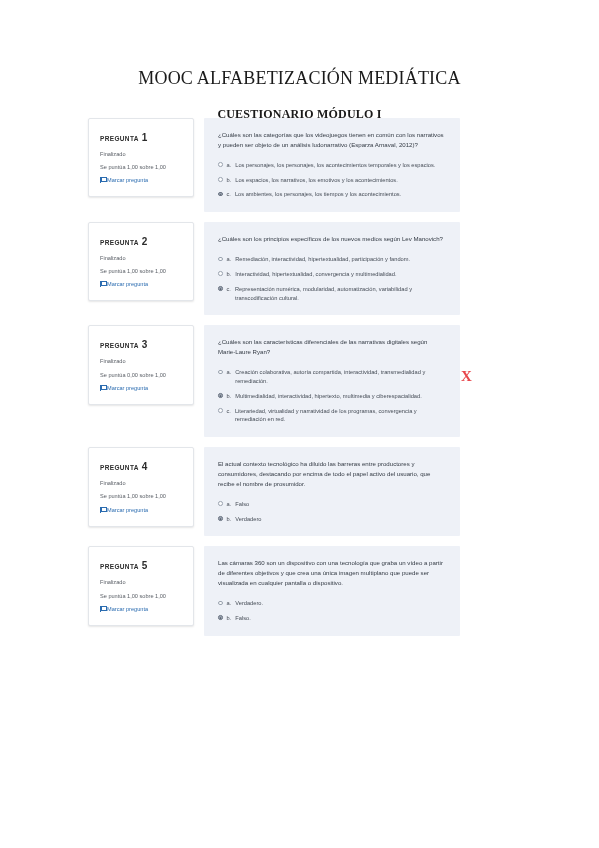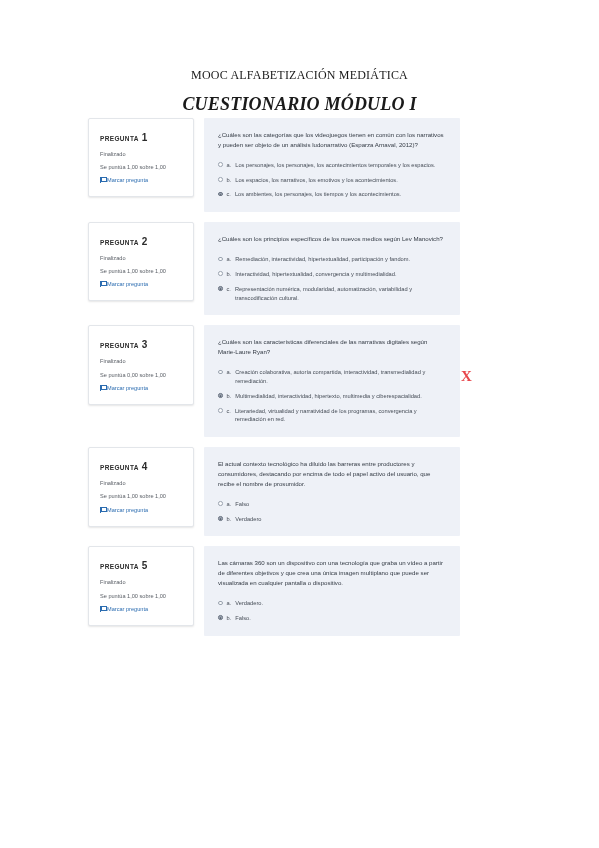--- a/index.html
+++ b/index.html
@@ -16,22 +16,22 @@
     width:599px;height:848px;
     background:#ffffff;
   }
   .doc-title{
     position:absolute;
     left:0;right:0;
     text-align:center;
     font-family:"Liberation Serif", serif;
     color:#1a1a1a;
   }
-  #title1{ top:68px; font-size:12px; letter-spacing:.2px; }
-  #title2{ top:94px; font-size:18px; font-weight:bold; letter-spacing:.2px;font-style:italic; }
+  #title1{ top:68px; font-size:18px; letter-spacing:.2px; }
+  #title2{ top:107px; font-size:12px; font-weight:bold; letter-spacing:.2px; }
 
   .quiz{
     position:absolute;
     left:88px;
     top:118px;
     width:372px;
   }
   .qblock{
     position:relative;
     display:flex;

